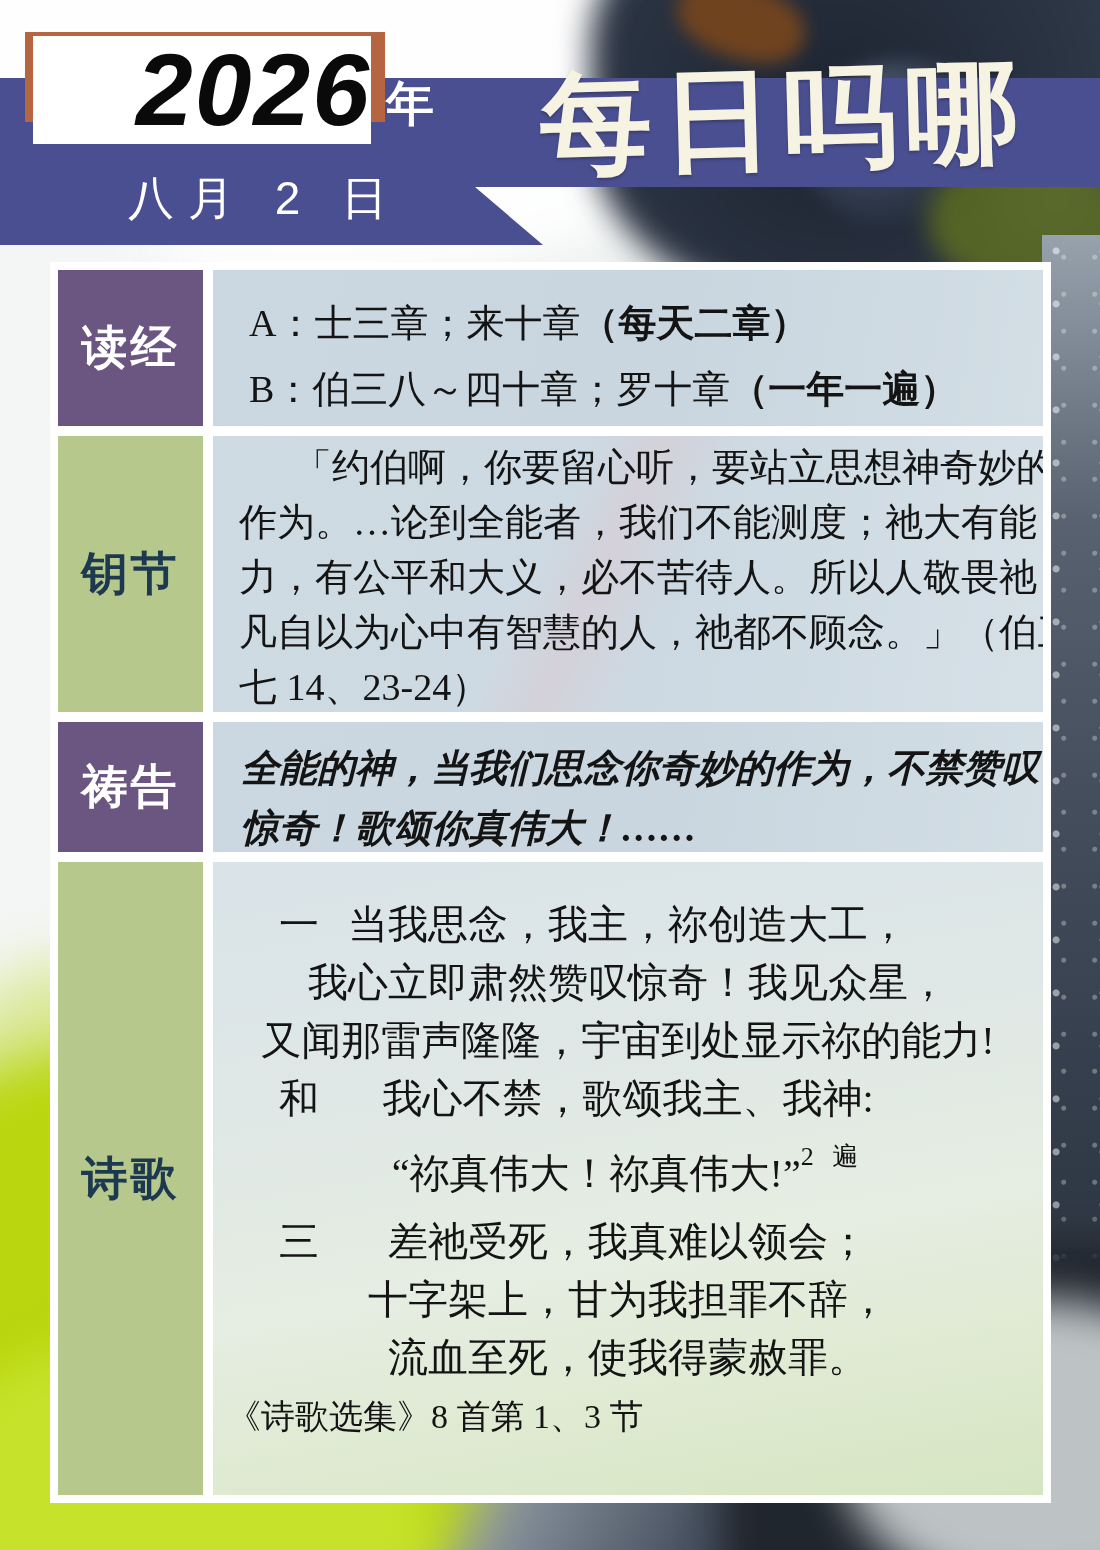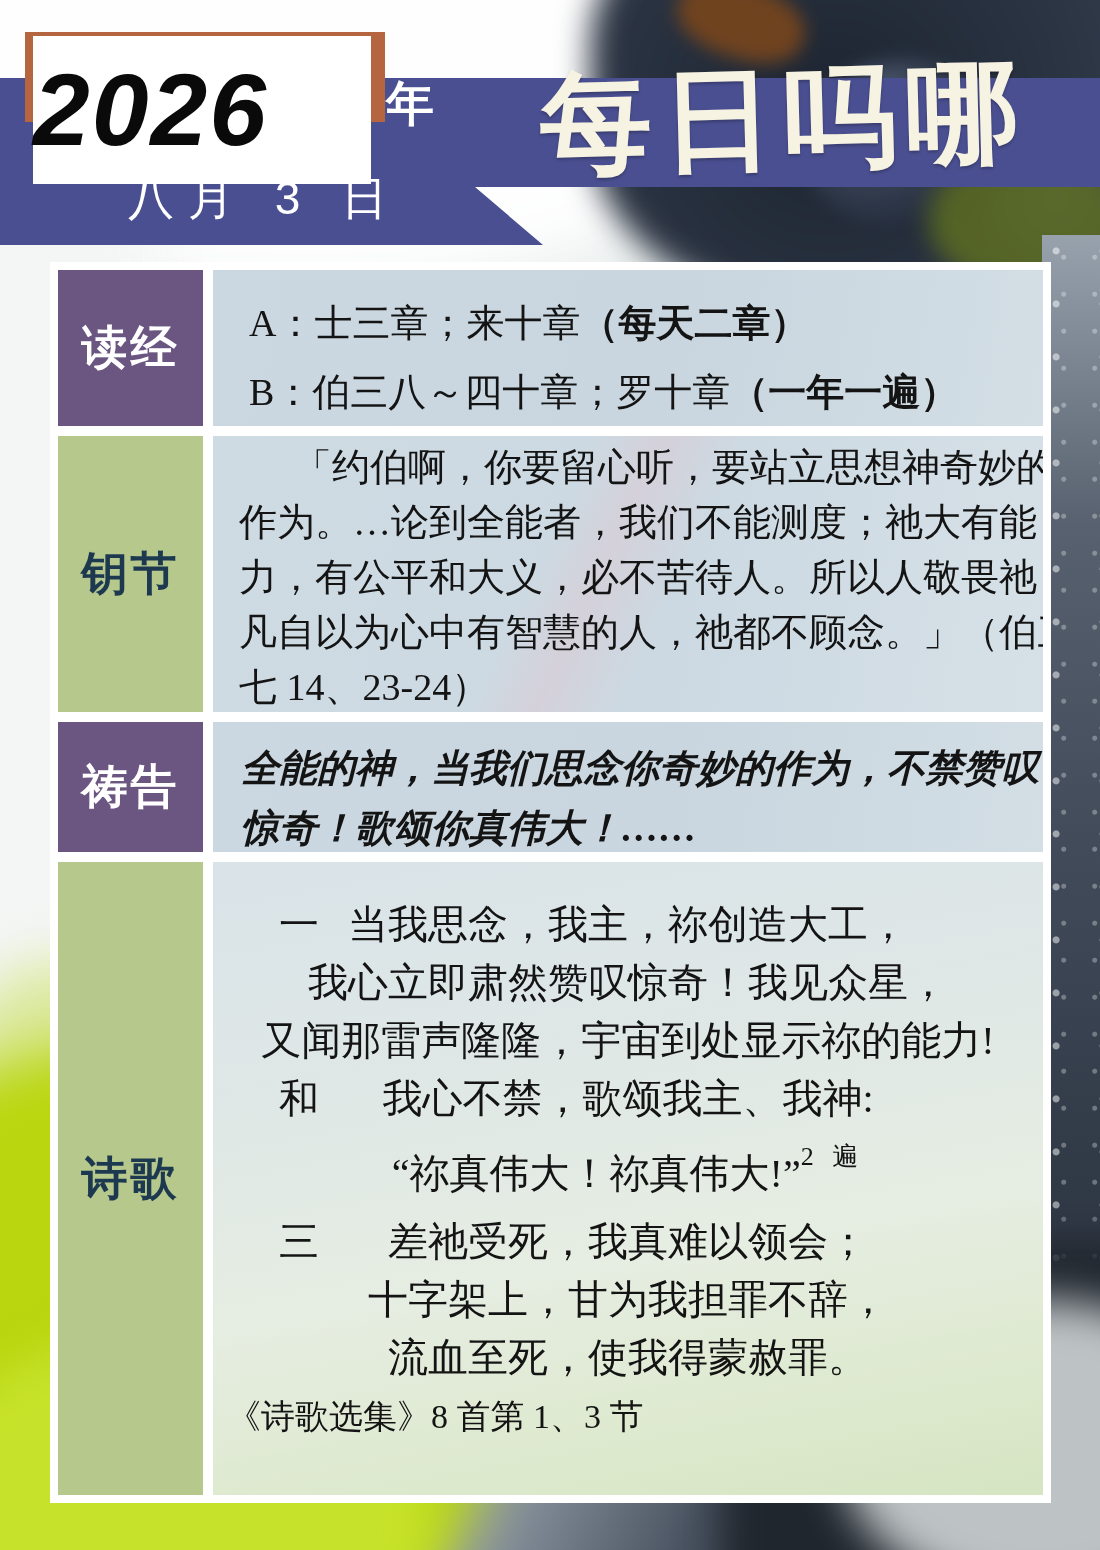--- a/index.html
+++ b/index.html
@@ -24,22 +24,22 @@
       background-size:47px 53px,31px 37px;}
   .green-bl{left:-220px;top:1040px;width:720px;height:680px;background:#b9d60f;filter:blur(28px);}
   .green-bl2{left:-90px;top:1330px;width:520px;height:380px;background:#c6e22a;filter:blur(22px);}
   .green-soft{left:-50px;top:960px;width:220px;height:260px;background:#dce9a0;filter:blur(26px);}
   .dark-br{left:720px;top:1240px;width:520px;height:420px;background:#20262e;filter:blur(20px);border-radius:30px;}
   .foam-br{left:840px;top:1300px;width:400px;height:300px;background:#d9dfdf;filter:blur(22px);opacity:.85;}
   
   .banner{position:absolute;left:0;top:78px;width:1100px;height:169px;background:var(--banner,#4a4f91);z-index:1;
       clip-path:polygon(0 0,1100px 0,1100px 109px,475px 109px,543px 167px,0 167px);}
   .accent-bar{position:absolute;left:25px;top:32px;width:360px;height:90px;background:var(--accent_orange,#b5653f);z-index:2;}
-  .year-box{position:absolute;left:33px;top:36px;width:338px;height:148px;background:#ffffff;z-index:3;
-      display:flex;align-items:center;justify-content:flex-start;}
+  .year-box{position:absolute;left:33px;top:36px;width:338px;height:108px;background:#ffffff;z-index:3;
+      display:flex;align-items:center;justify-content:flex-end;}
   .year-box span{font-family:"Liberation Sans","DejaVu Sans",sans-serif;font-style:italic;font-weight:800;
       font-size:102px;color:#0a0a0a;letter-spacing:2px;}
   .year-suffix{position:absolute;left:386px;top:72px;z-index:3;color:#ffffff;font-size:48px;font-weight:600;
       font-family:"Liberation Sans","DejaVu Sans",sans-serif;}
   .date-text{position:absolute;left:128px;top:168px;z-index:3;color:#ffffff;font-size:46px;font-weight:500;
       letter-spacing:14px;font-family:"Liberation Sans","DejaVu Sans",sans-serif;}
   .page-title{position:absolute;left:540px;top:44px;z-index:3;color:var(--title_cream,#f7f3e2);font-size:112px;
       font-weight:700;letter-spacing:10px;transform:rotate(-1.5deg);white-space:nowrap;
       text-shadow:0 2px 3px rgba(0,0,0,.25);}
   
@@ -50,21 +50,21 @@
   .label.purple{background:var(--label_purple,#6a5681);color:#ffffff;}
   .label.olive{background:var(--label_olive,#b6c88c);color:var(--label_olive_text,#1d3950);}
   .cell{overflow:hidden;color:#141414;}
   .cell.bluish{background:linear-gradient(100deg,#ccd8e1,#c9d6df 55%,#d3dee5);}
   .cell.bluish2{background:
       linear-gradient(115deg,rgba(233,186,196,0) 40%,rgba(233,186,196,.28) 47%,rgba(233,186,196,0) 56%),
       linear-gradient(100deg,#cfdbe3,#ccd9e2 55%,#d6e0e7);}
   .cell.greenish{background:linear-gradient(170deg,#d9e3e8 0%,#e0e8e6 35%,#e6ede2 60%,#dde9cd 85%,#d5e5c2 100%);}
   .scripture-cell{padding:20px 20px 0 36px;}
   .s-line{font-size:38px;line-height:66px;white-space:nowrap;}
-  .s-note{font-weight:700;font-family:Liberation Mono, monospace;}
+  .s-note{font-weight:700;font-family:Liberation Sans, sans-serif;}
   .keyverse-cell{padding:4px 20px 0 26px;}
   .kv-line{font-size:38px;line-height:55px;white-space:nowrap;}
   .kv-line.first{text-indent:1.45em;}
   .prayer-cell{padding:16px 36px 0 28px;}
   .p-line{font-size:38px;line-height:60px;font-weight:700;font-style:italic;white-space:nowrap;}
   .hymn-cell{padding:34px 14px 0 14px;}
   .hymn-line{position:relative;text-align:center;font-size:40px;line-height:58px;white-space:nowrap;}
   .hymn-line .marker{position:absolute;left:52px;font-size:40px;}
   .refrain-note{font-size:26px;vertical-align:22px;letter-spacing:6px;margin-top:36px;}
   .verse-block.v3{margin-top:10px;}
@@ -90,21 +90,21 @@
     <div class="blob dark-br"></div>
     <div class="blob foam-br"></div>
   </div>
 
   <div class="banner"></div>
   <div class="accent-bar"></div>
   <div class="year-box">
     <span>2026</span>
   </div>
   <span class="year-suffix">年</span>
-  <div class="date-text">八月 3 日</div>
+  <div class="date-text">八月 2 日</div>
   <div class="page-title">每日吗哪</div>
 
   <div class="sheet">
 
     <div class="label purple">
       <span>读经</span>
     </div>
     <div class="cell bluish scripture-cell">
       <div class="s-line">
         <span>A：士三章；来十章</span><span class="s-note">（每天二章）</span>

